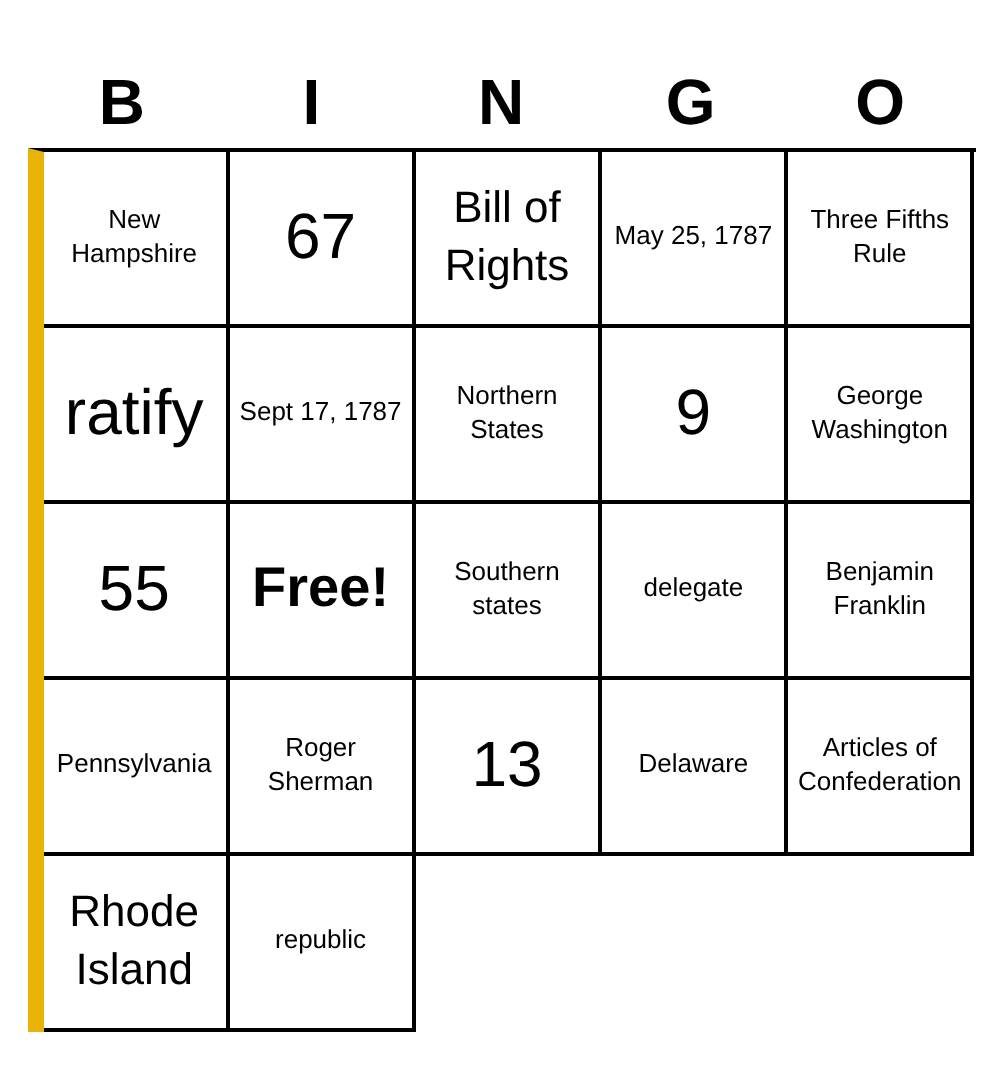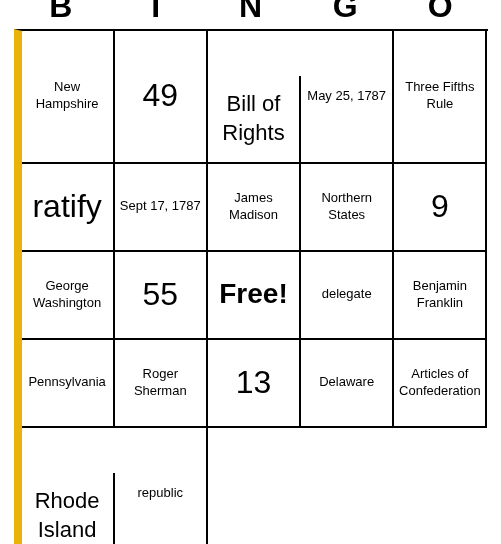--- a/index.html
+++ b/index.html
@@ -43,52 +43,51 @@
       min-height: 88px;
       font-size: 13px;
       line-height: 1.3;
     }
     .bingo-cell.large-text {
       font-size: 32px;
       font-weight: normal;
     }
     .bingo-cell.medium-text {
       font-size: 22px;
-      margin-top: 45px;
     }
     .bingo-cell.free-cell {
       font-size: 28px;
       font-weight: bold;
     }
   </style>
 </head>
 <body>
 
 <div class="bingo-container">
   <div class="bingo-header">
   <div class="bingo-header-cell">B</div>
       <div class="bingo-header-cell">I</div>
       <div class="bingo-header-cell">N</div>
       <div class="bingo-header-cell">G</div>
       <div class="bingo-header-cell">O</div>
     </div>
   <div class="bingo-grid">
   <div class="bingo-cell">New Hampshire</div>
-      <div class="bingo-cell large-text">49</div>
+      <div class="bingo-cell large-text">67</div>
       <div class="bingo-cell medium-text">Bill of Rights</div>
       <div class="bingo-cell">May 25, 1787</div>
       <div class="bingo-cell">Three Fifths Rule</div>
       <div class="bingo-cell large-text">ratify</div>
       <div class="bingo-cell">Sept 17, 1787</div>
-      <div class="bingo-cell">James Madison</div>
       <div class="bingo-cell">Northern States</div>
       <div class="bingo-cell large-text">9</div>
       <div class="bingo-cell">George Washington</div>
       <div class="bingo-cell large-text">55</div>
       <div class="bingo-cell free-cell">Free!</div>
+      <div class="bingo-cell">Southern states</div>
       <div class="bingo-cell">delegate</div>
       <div class="bingo-cell">Benjamin Franklin</div>
       <div class="bingo-cell">Pennsylvania</div>
       <div class="bingo-cell">Roger Sherman</div>
       <div class="bingo-cell large-text">13</div>
       <div class="bingo-cell">Delaware</div>
       <div class="bingo-cell">Articles of Confederation</div>
       <div class="bingo-cell medium-text">Rhode Island</div>
       <div class="bingo-cell">republic</div>
     </div>

